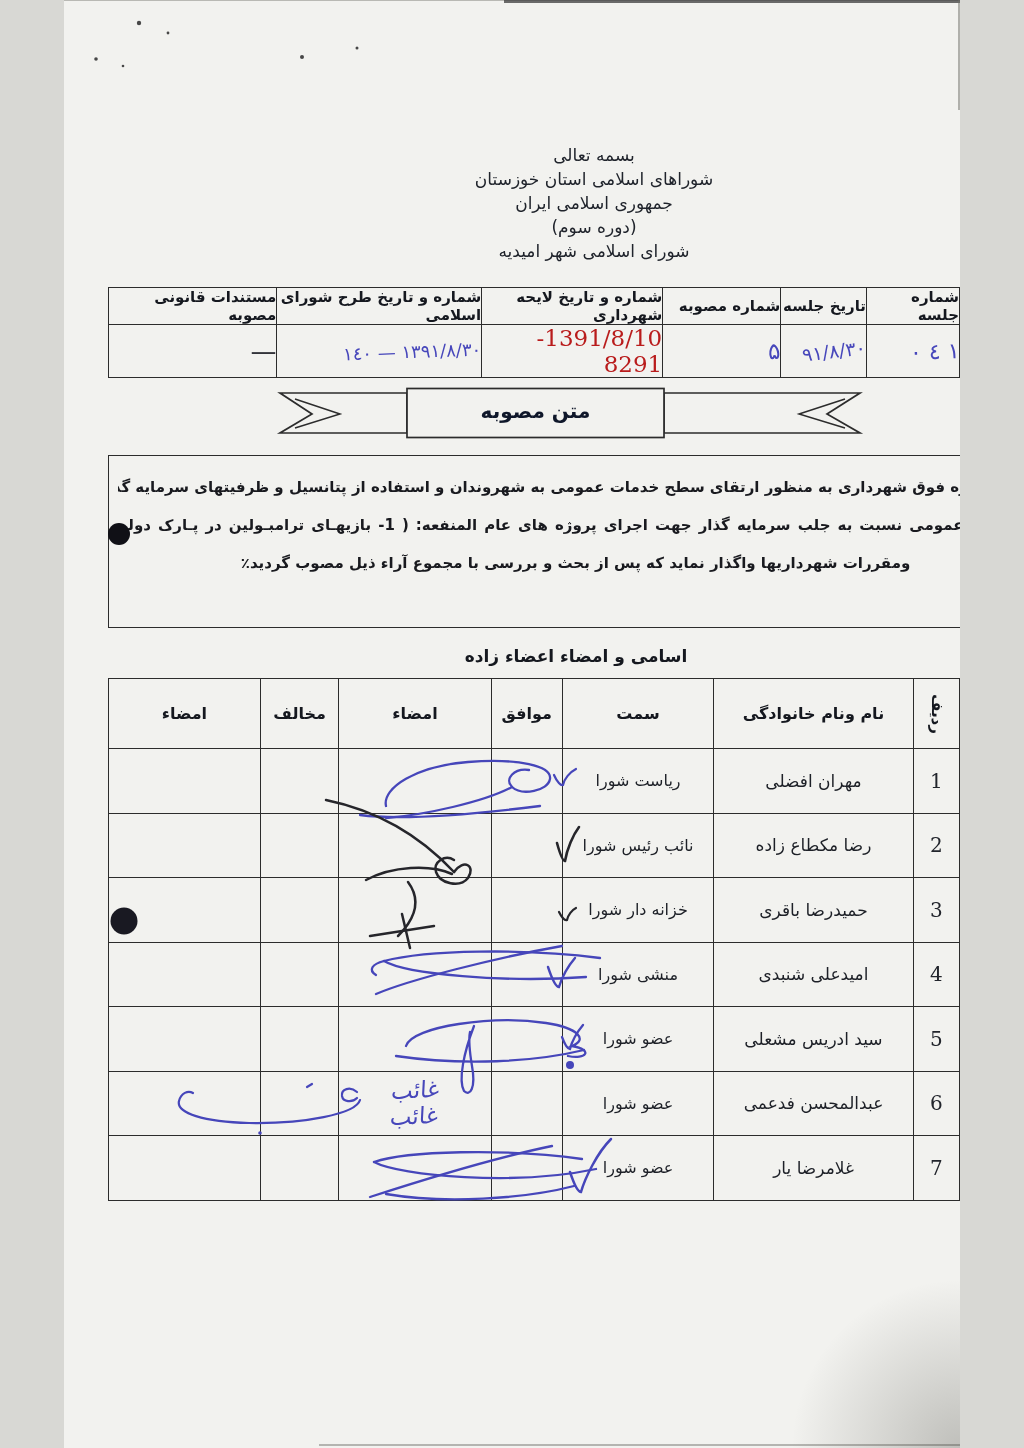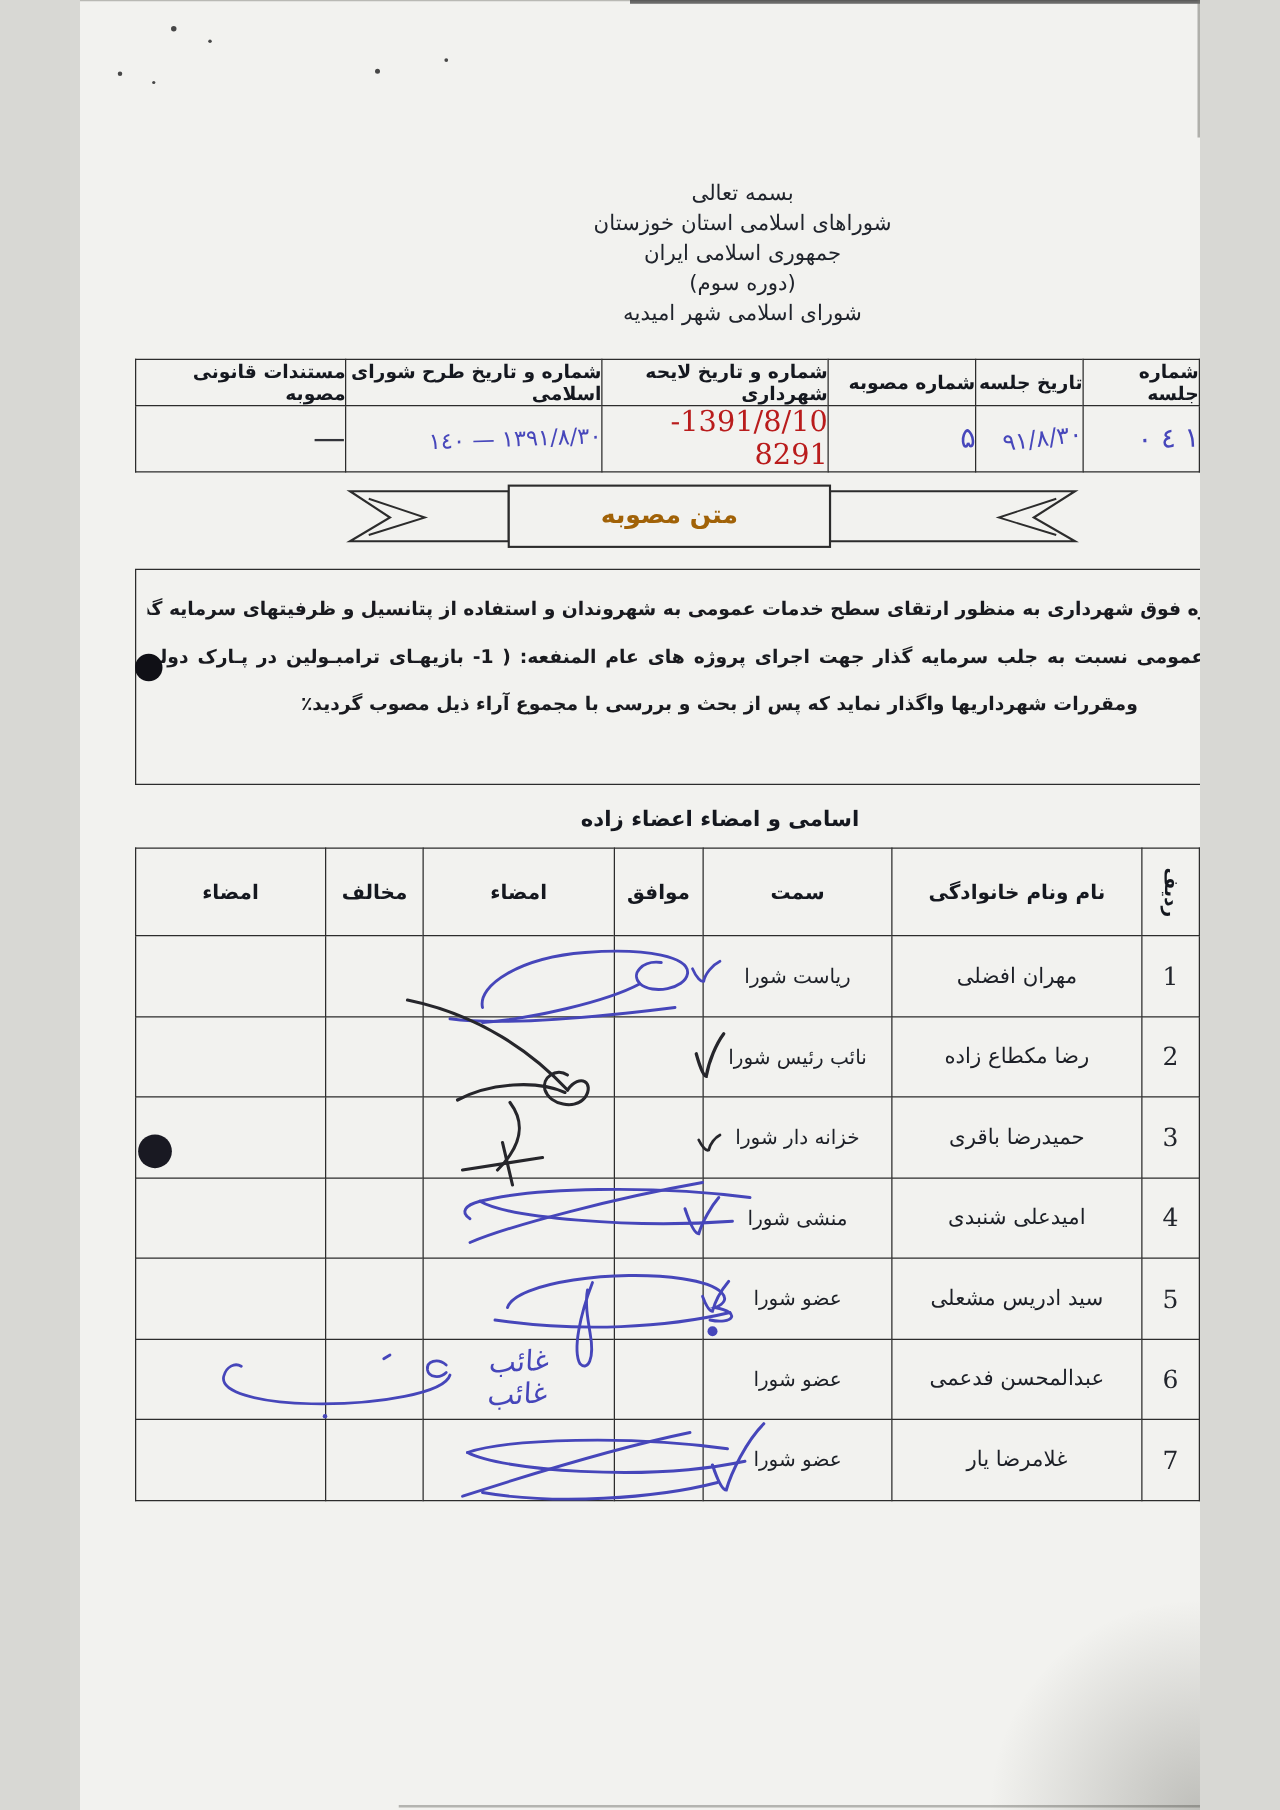--- a/index.html
+++ b/index.html
@@ -24,21 +24,21 @@
   .hand{display:inline-block;color:#4747bb;font-weight:normal;}
   .hv0{font-size:22px;letter-spacing:9px;transform:rotate(-2deg);}
   .hv1{font-size:19px;transform:rotate(-7deg);}
   .hv2{font-size:23px;transform:rotate(-4deg);}
   .typed-serif{font-family:"DejaVu Serif","Liberation Serif",serif;font-size:23px;direction:ltr;color:#b91c1c;}
   .hv4{font-size:18px;transform:rotate(-2deg);letter-spacing:2px;}
   .dash-val{font-size:26px;color:#33343a;}
   
   .ribbon-svg{position:absolute;left:0;top:0;pointer-events:none;}
   .ribbon-title{position:absolute;left:343px;top:399px;width:257px;text-align:center;direction:rtl;
-                font-size:20px;font-weight:bold;color:#a16207;}
+                font-size:20px;font-weight:bold;color:#0f172a;}
   
   .res-box{position:absolute;left:44px;top:455px;width:935px;height:173px;border:1.9px solid #2c2c2c;
            box-sizing:border-box;direction:rtl;padding:12px 9px 0 9px;}
   .res-line{font-size:15px;font-weight:bold;color:#191a1f;line-height:38px;height:38px;
             text-align:justify;text-align-last:justify;white-space:nowrap;overflow:hidden;}
   .res-line.center{text-align:left;text-align-last:center;}
   
   .members-title{position:absolute;left:6px;top:646px;width:1012px;text-align:center;direction:rtl;
                  font-size:17px;font-weight:bold;color:#15181f;}
   .members-table{position:absolute;left:44px;top:678px;table-layout:fixed;}

